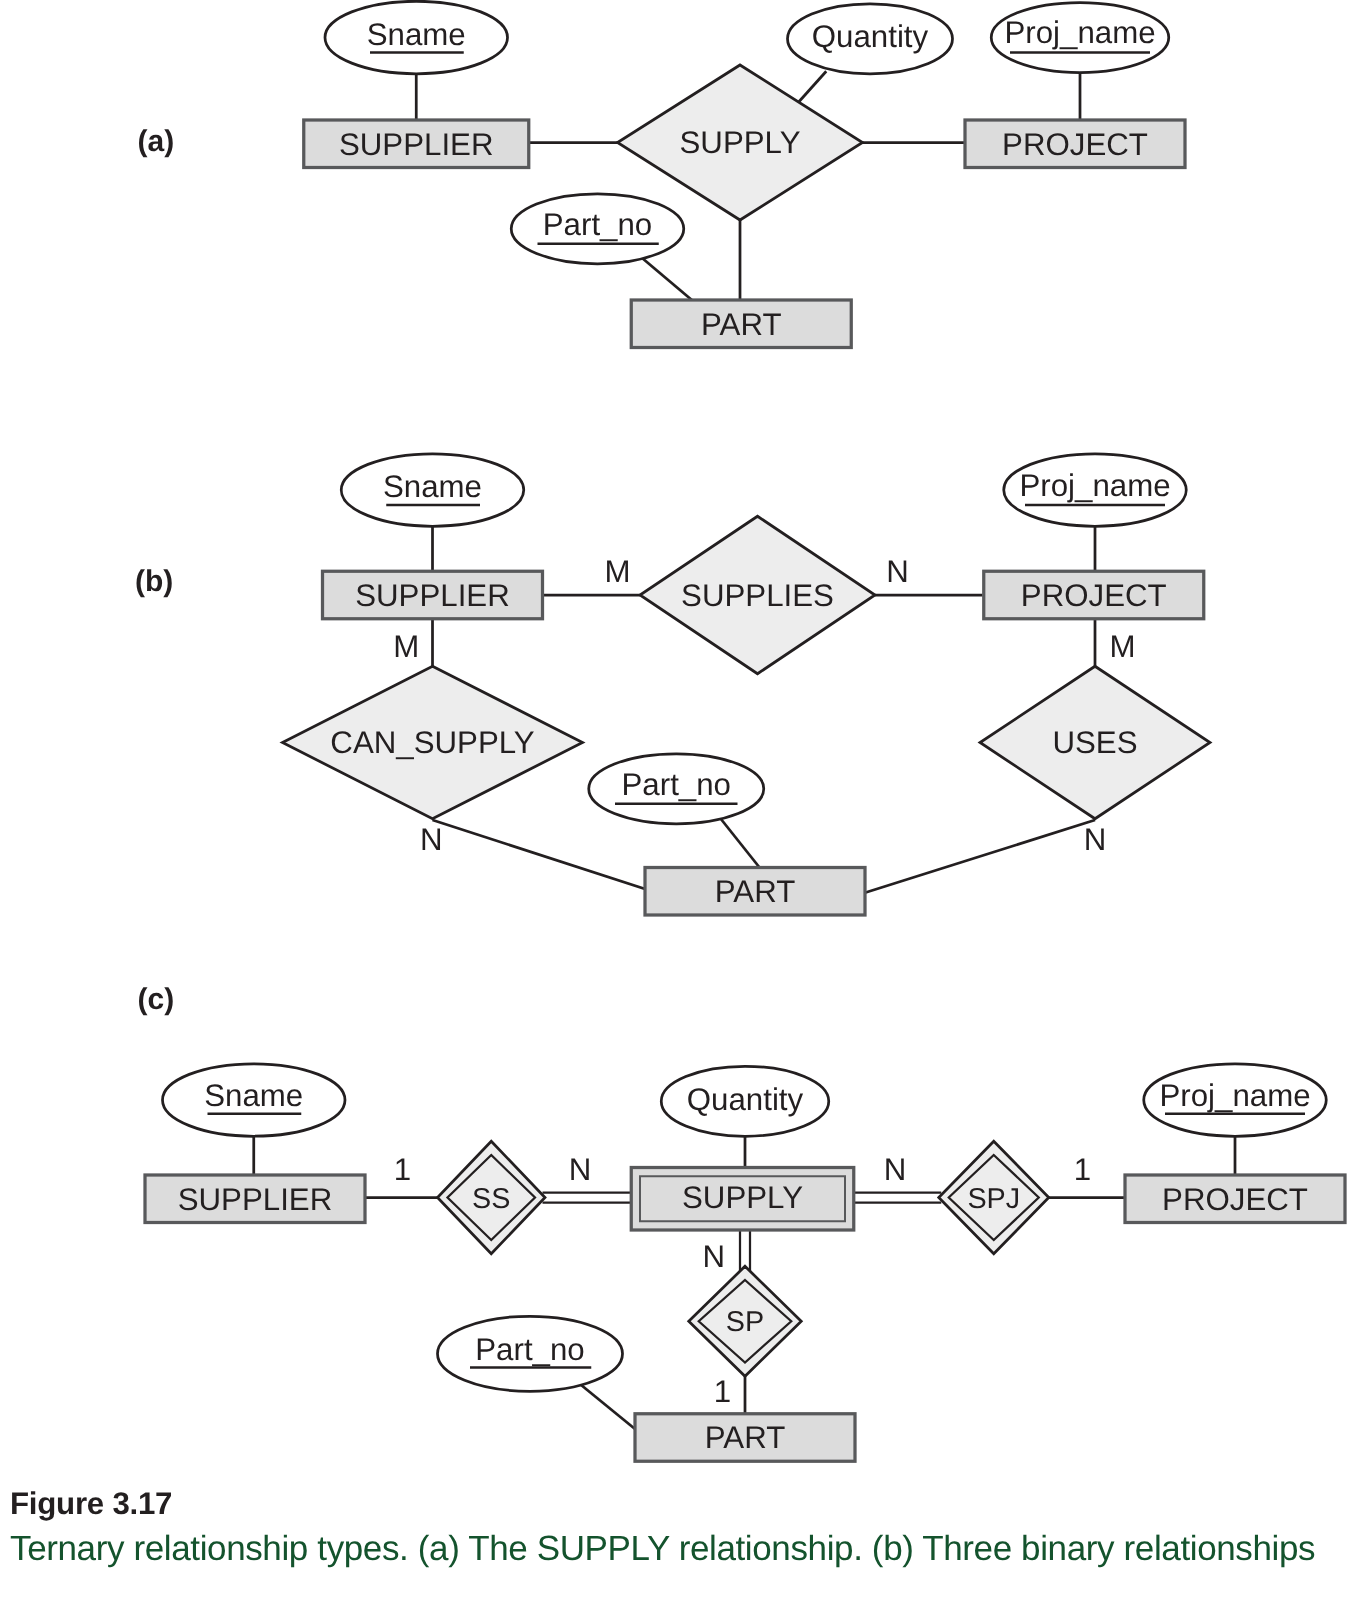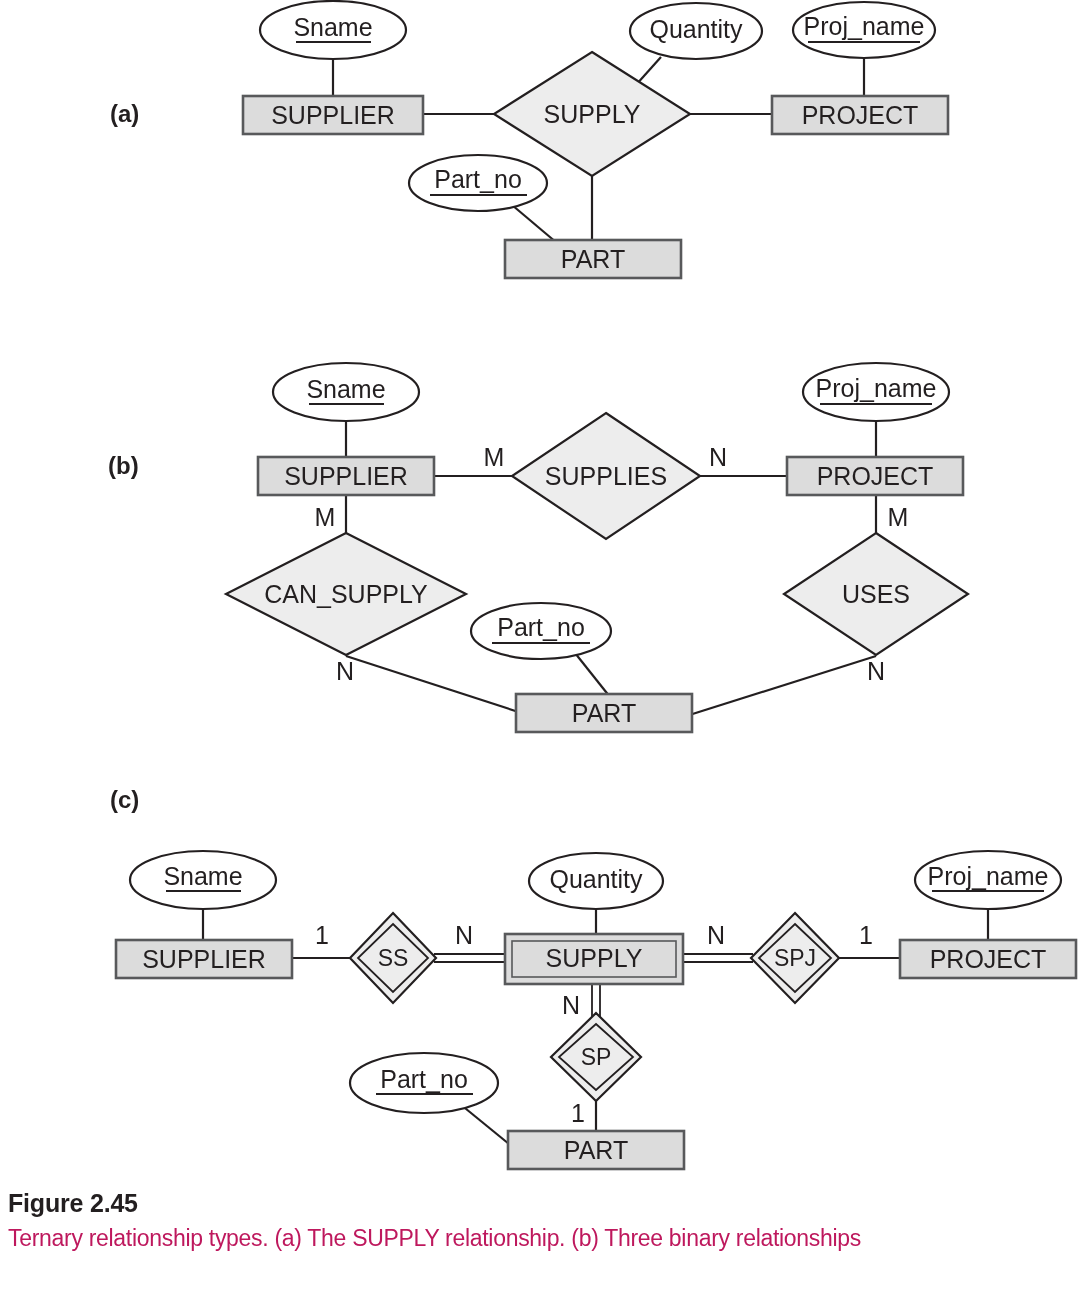--- a/index.html
+++ b/index.html
@@ -110,22 +110,22 @@
   #caption-title {
     font-family: "Liberation Sans", sans-serif;
     font-size: 25px;
     font-weight: bold;
     color: #231f20;
     letter-spacing: -0.2px;
     margin: 0 0 5px 0;
   }
   .caption-line {
     font-family: "Liberation Sans", sans-serif;
-    font-size: 23px;
-    color: #be185d;
+    font-size: 28px;
+    color: #14532d;
     line-height: 31px;
     letter-spacing: -0.3px;
     white-space: pre;
   }
 </style>
 </head>
 <body>
 
 <div id="figure-root">
 
@@ -286,17 +286,17 @@
       <text class="card-label" x="571" y="1007">N</text>
       <text class="card-label" x="578" y="1115">1</text>
     </g>
   </svg>
 
   <div class="part-tag" style="left:110px; top:100px;">(a)</div>
   <div class="part-tag" style="left:108px; top:452px;">(b)</div>
   <div class="part-tag" style="left:110px; top:786px;">(c)</div>
 
   <div id="caption-block">
-    <div id="caption-title">Figure 2.45</div>
+    <div id="caption-title">Figure 3.17</div>
     <div class="caption-line">Ternary relationship types. (a) The SUPPLY relationship. (b) Three binary relationships</div>
   </div>
 
 </div>
 
 </body></html>

